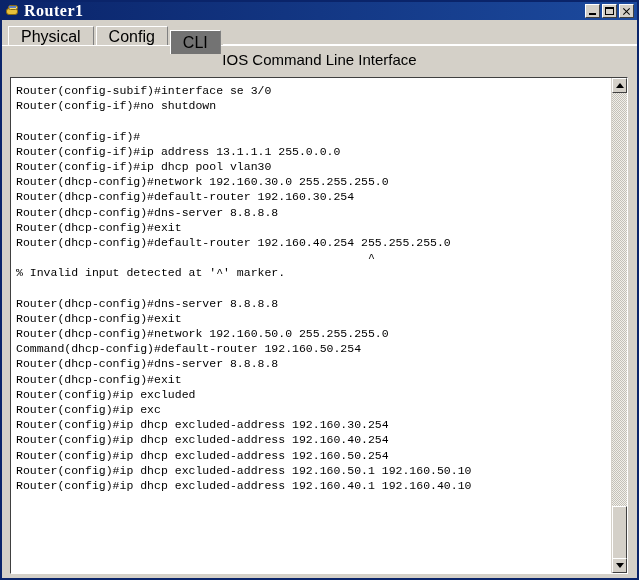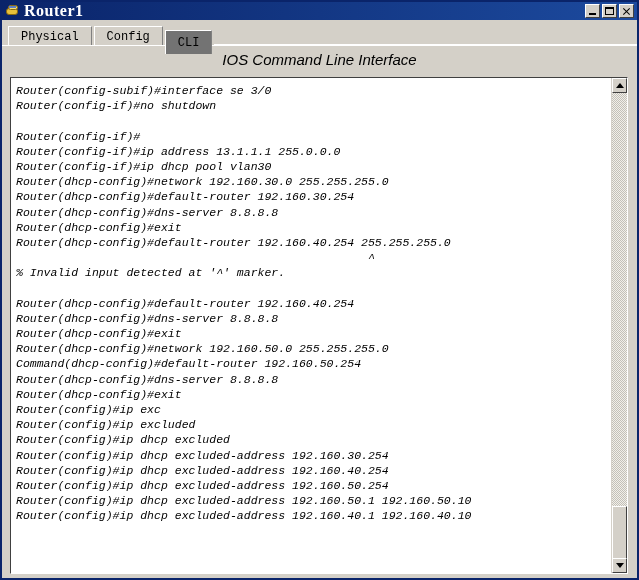--- a/index.html
+++ b/index.html
@@ -132,22 +132,22 @@
     align-items: flex-end;
   }
   .tab {
     height: 21px;
     padding: 0 12px;
     background: #d4d0c8;
     border-top: 1px solid #ffffff;
     border-left: 1px solid #ffffff;
     border-right: 1px solid #808080;
     box-sizing: border-box;
-    font-family: Liberation Mono, monospace;
-    font-size: 12px;
+    font-family: Liberation Sans, sans-serif;
+    font-size: 16px;
     color: #000000;
     display: flex;
     align-items: center;
     justify-content: center;
     margin-right: 2px;
     cursor: default;
     position: relative;
     top: 1px;
   }
   .tab.active {
@@ -166,21 +166,20 @@
   }
 
   
   .panel {
     position: absolute;
     left: 0; top: 43px;
     right: 0; bottom: 0;
     background: #d4d0c8;
     border-top: 1px solid #ffffff;
     box-sizing: border-box;
-    font-style: italic;
   }
   .panel-heading {
     text-align: center;
     font-family: "Liberation Sans", sans-serif;
     font-size: 15px;
     color: #000000;
     padding: 5px 0 6px 0;
     user-select: none;
   }
 
@@ -325,30 +324,28 @@
           <div class="term-line">Router(config-if)#ip address 13.1.1.1 255.0.0.0</div>
           <div class="term-line">Router(config-if)#ip dhcp pool vlan30</div>
           <div class="term-line">Router(dhcp-config)#network 192.160.30.0 255.255.255.0</div>
           <div class="term-line">Router(dhcp-config)#default-router 192.160.30.254</div>
           <div class="term-line">Router(dhcp-config)#dns-server 8.8.8.8</div>
           <div class="term-line">Router(dhcp-config)#exit</div>
           <div class="term-line">Router(dhcp-config)#default-router 192.160.40.254 255.255.255.0</div>
           <div class="term-line">                                                   ^</div>
           <div class="term-line">% Invalid input detected at '^' marker.</div>
           <div class="term-line">&nbsp;</div>
-          <div class="term-line">Router(dhcp-config)#default-router 192.160.40.254</div>
           <div class="term-line">Router(dhcp-config)#dns-server 8.8.8.8</div>
           <div class="term-line">Router(dhcp-config)#exit</div>
           <div class="term-line">Router(dhcp-config)#network 192.160.50.0 255.255.255.0</div>
           <div class="term-line">Command(dhcp-config)#default-router 192.160.50.254</div>
           <div class="term-line">Router(dhcp-config)#dns-server 8.8.8.8</div>
           <div class="term-line">Router(dhcp-config)#exit</div>
+          <div class="term-line">Router(config)#ip excluded</div>
           <div class="term-line">Router(config)#ip exc</div>
-          <div class="term-line">Router(config)#ip excluded</div>
-          <div class="term-line">Router(config)#ip dhcp excluded</div>
           <div class="term-line">Router(config)#ip dhcp excluded-address 192.160.30.254</div>
           <div class="term-line">Router(config)#ip dhcp excluded-address 192.160.40.254</div>
           <div class="term-line">Router(config)#ip dhcp excluded-address 192.160.50.254</div>
           <div class="term-line">Router(config)#ip dhcp excluded-address 192.160.50.1 192.160.50.10</div>
           <div class="term-line">Router(config)#ip dhcp excluded-address 192.160.40.1 192.160.40.10</div>
         </div>
 
       <div class="vscroll">
         <div class="sb-arrow up">
             <span class="tri"></span>

